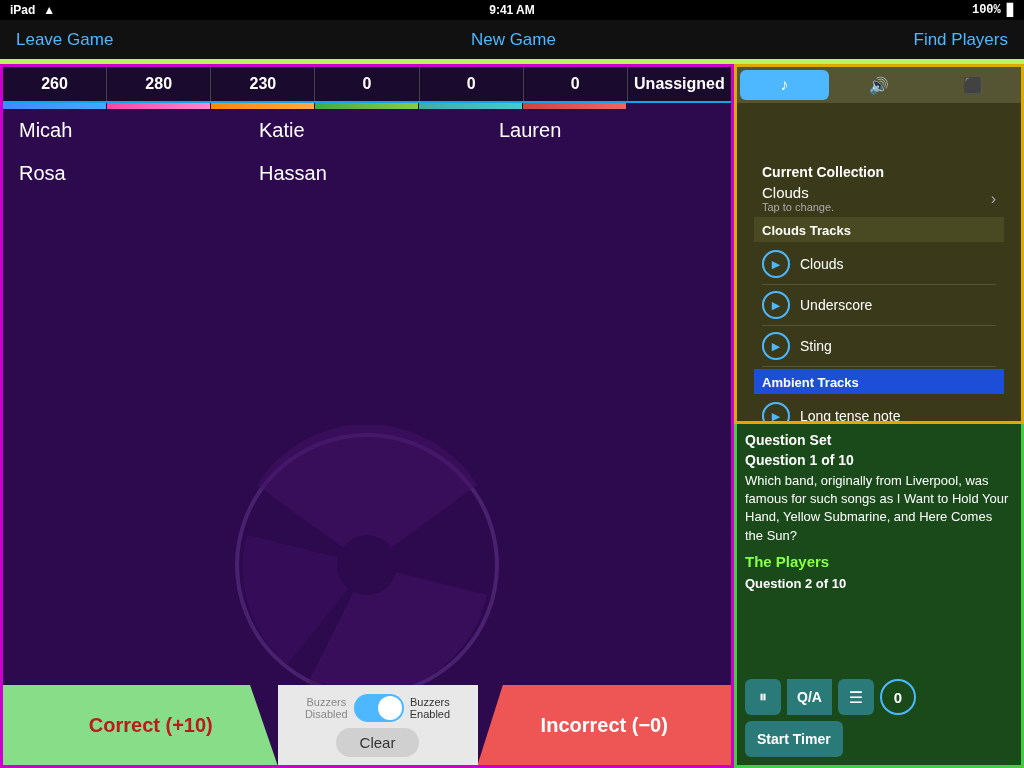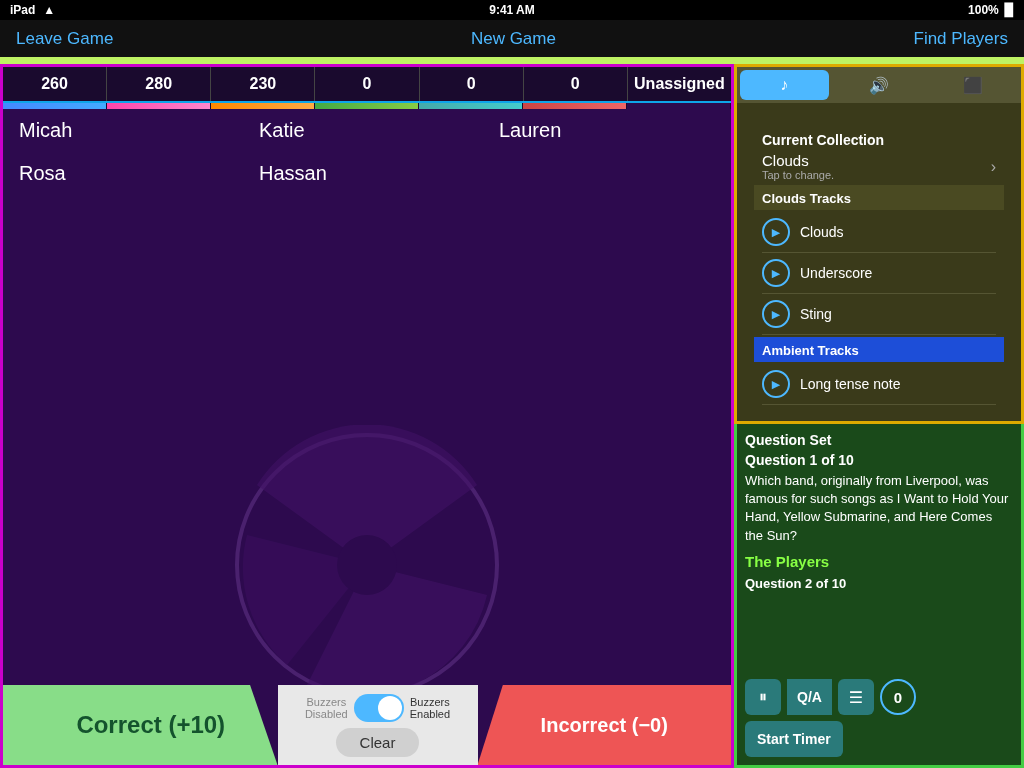--- a/index.html
+++ b/index.html
@@ -19,31 +19,31 @@
       height: 20px;
       display: flex;
       align-items: center;
       justify-content: space-between;
       padding: 0 10px;
       font-size: 12px;
       font-weight: 600;
     }
     .status-left { display: flex; align-items: center; gap: 8px; }
     .status-center { position: absolute; left: 50%; transform: translateX(-50%); }
-    .status-right { display: flex; align-items: center; gap: 6px; }
+    .status-right { display: flex; align-items: center; gap: 6px; font-family: Liberation Mono, monospace; }
 
     
     #nav-bar {
       background: #111;
       height: 44px;
       display: flex;
       align-items: center;
       justify-content: space-between;
       padding: 0 16px;
-      border-bottom: 7px solid #bef264;
+      border-bottom: 5px solid #bef264;
     }
     .nav-button {
       color: #4db8ff;
       font-size: 17px;
       background: none;
       border: none;
       cursor: pointer;
     }
     .nav-title {
       color: #4db8ff;
@@ -139,23 +139,23 @@
       display: flex;
       align-items: center;
     }
     #correct-btn {
       background: #88dd88;
       flex: 1;
       height: 100%;
       display: flex;
       align-items: center;
       justify-content: center;
-      font-size: 24px;
-      font-weight: bold;
-      color: #14532d;
+      font-size: 20px;
+      font-weight: bold;
+      color: #b91c1c;
       clip-path: polygon(0 0, 90% 0, 100% 100%, 0 100%);
       cursor: pointer;
       border: none;
       padding-left: 21px;
     }
     #incorrect-btn {
       background: #ee5555;
       flex: 1;
       height: 100%;
       display: flex;
@@ -251,20 +251,21 @@
       background: #4db8ff;
     }
     .music-tab-icon {
       font-size: 16px;
       color: #fff;
     }
     #music-content {
       flex: 1;
       overflow-y: auto;
       padding: 25px;
+      margin-top: 32px;
     }
     .section-header {
       color: #fff;
       font-weight: bold;
       font-size: 14px;
       padding: 4px 0 2px 0;
     }
     .collection-row {
       display: flex;
       align-items: center;

